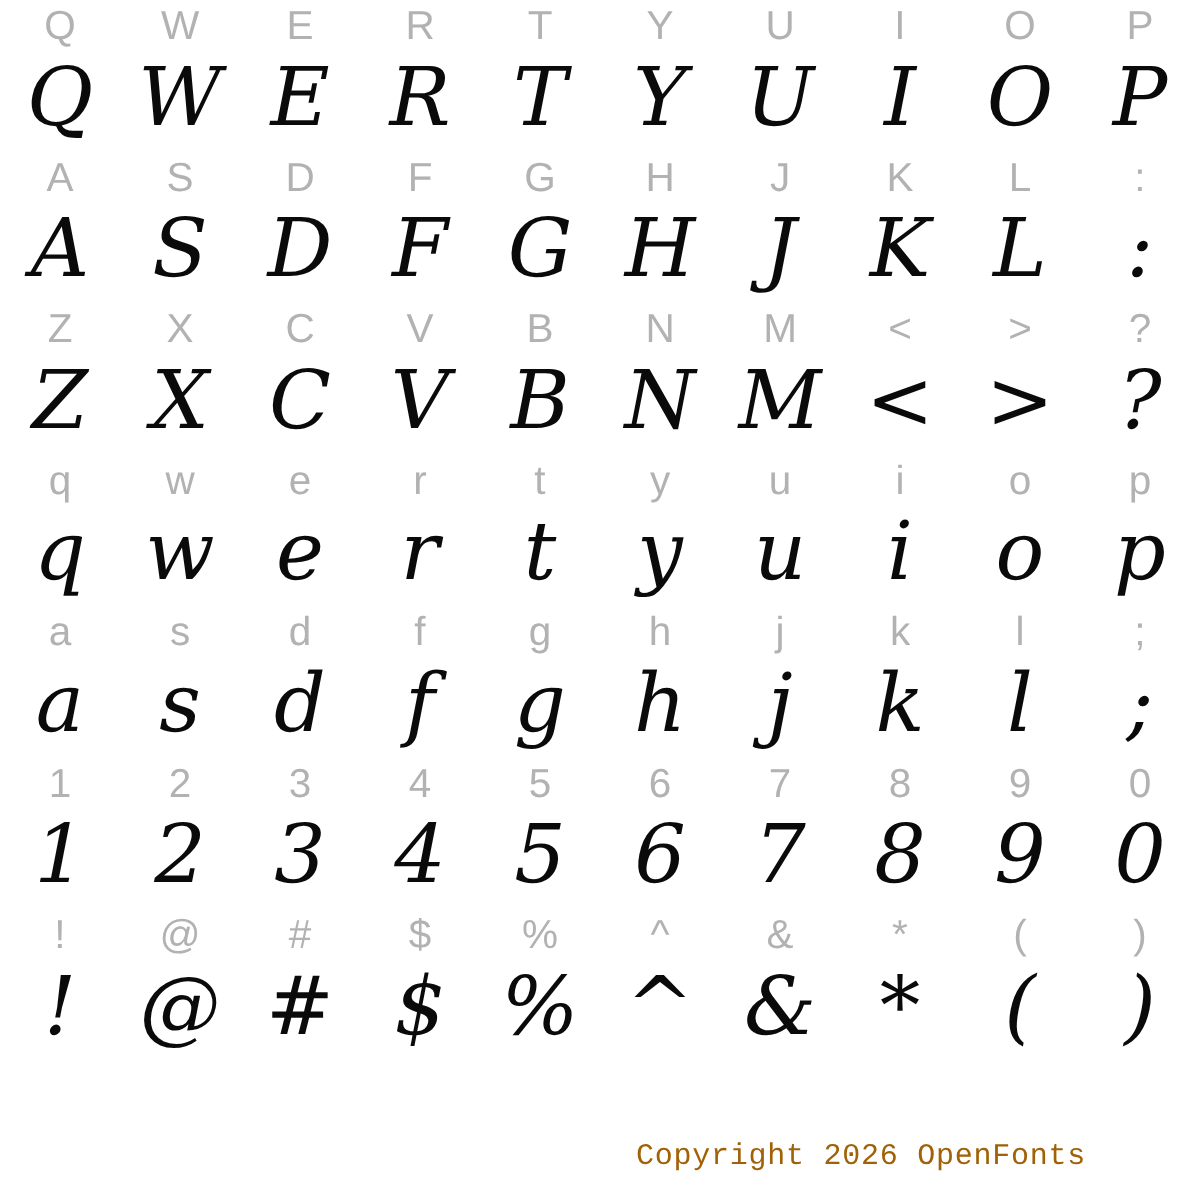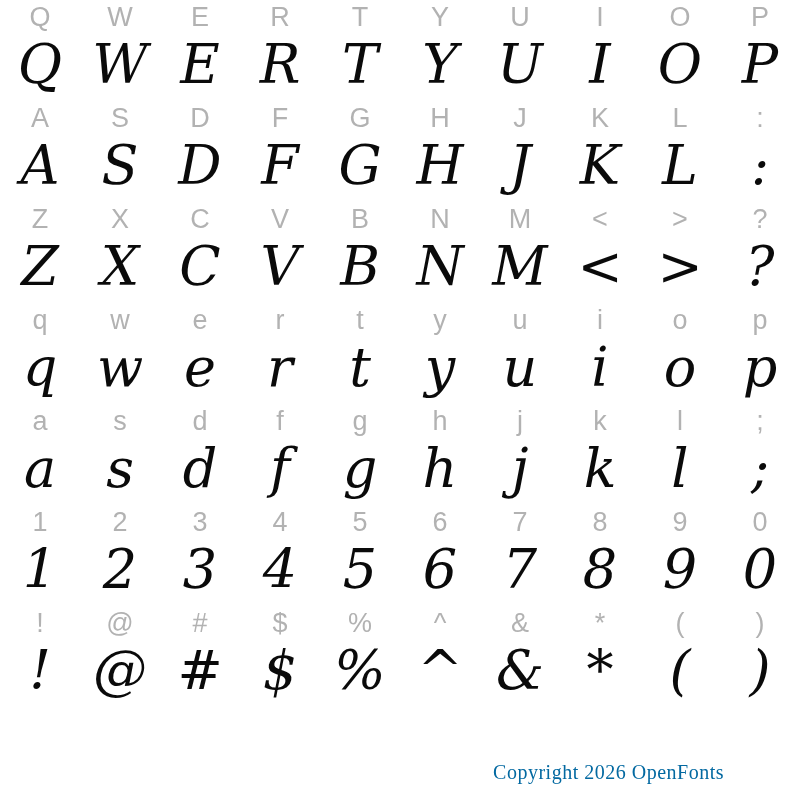--- a/index.html
+++ b/index.html
@@ -54,22 +54,22 @@
     font-family: "DejaVu Serif", serif;
     font-style: italic;
     font-weight: 400;
   }
   .footer {
     position: absolute;
     top: 759px;
     right: 76px;
     font-size: 20px;
     line-height: 26px;
-    color: #0369a1;
-    font-family: Liberation Serif, serif;
+    color: #a16207;
+    font-family: Liberation Mono, monospace;
     letter-spacing: 0.5px;
   }
 </style>
 </head>
 <body>
 
 <div class="specimen" id="specimen">
     <div class="row-pair">
       <div class="ref-row">
         <span class="cell ref-cell">Q</span>

